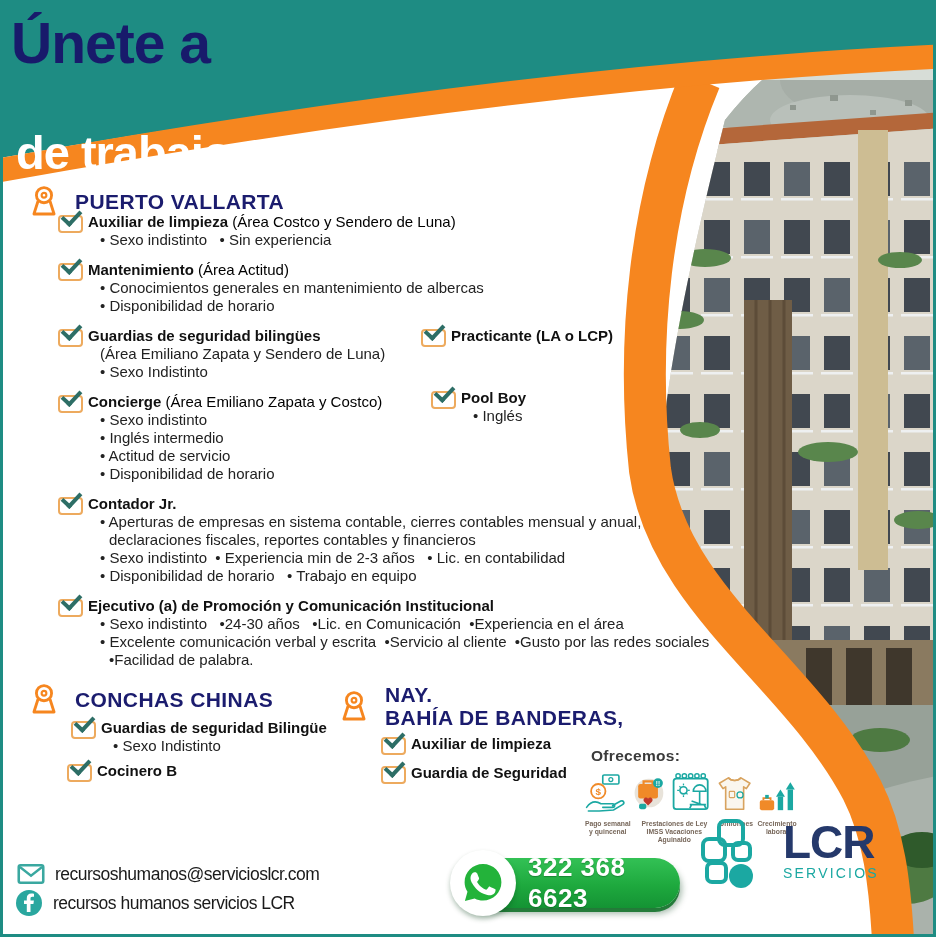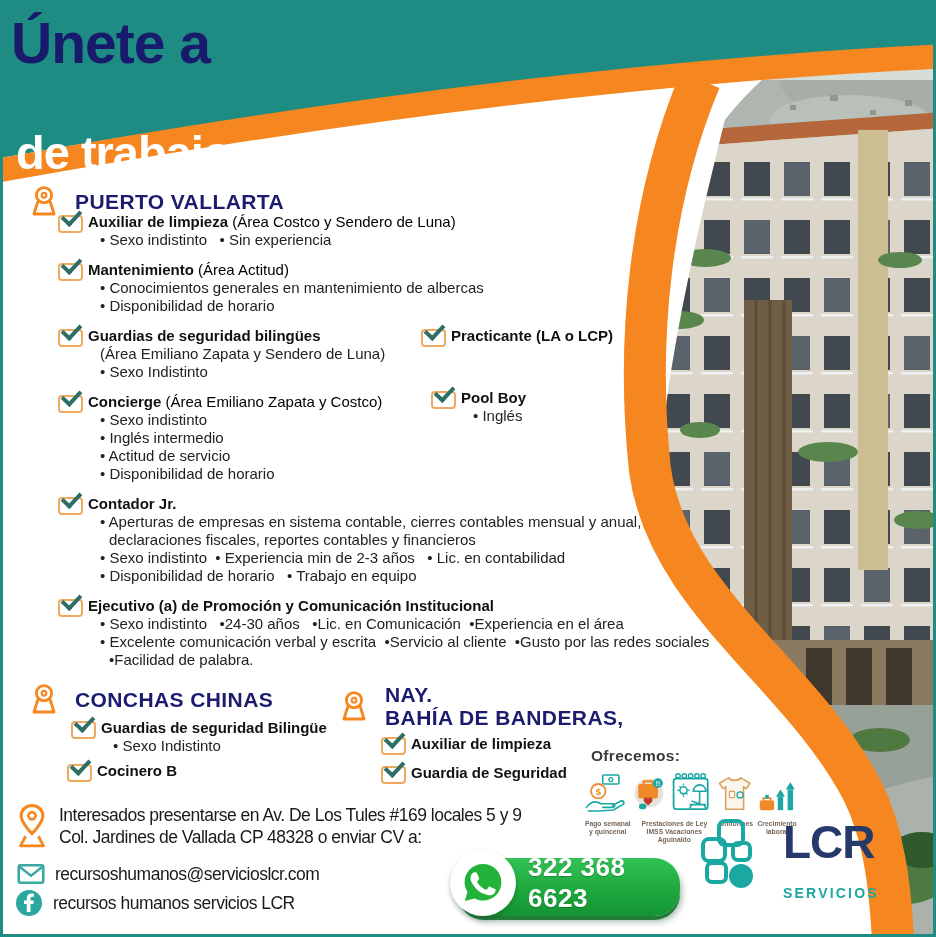--- a/index.html
+++ b/index.html
@@ -33,35 +33,35 @@
   .jt{font-weight:700;}
   .js{font-weight:400;color:#000000;}
   .job-line{font-size:15px;line-height:18px;color:#222;margin-left:12px;
        padding-left:9px;text-indent:-9px;white-space:pre-wrap;}
 
   
   .contact-row{position:absolute;z-index:3;display:flex;align-items:center;gap:10px;}
   .contact-text{font-size:17.5px;letter-spacing:-.5px;color:#1a1a1a;line-height:22px;}
 
   
-  .wa-pill{position:absolute;z-index:4;left:455px;top:855px;width:222px;height:58px;
+  .wa-pill{position:absolute;z-index:4;left:455px;top:855px;width:222px;height:50px;
      border-radius:26px;background:linear-gradient(180deg,#33c155 0%,#1ea93e 55%,#149334 100%);
      box-shadow:0 4px 0 rgba(10,110,35,.85),2px 6px 6px rgba(0,60,20,.35);cursor:pointer;}
   .wa-circle{position:absolute;left:-8px;top:-8px;width:66px;height:66px;border-radius:50%;
      background:#fff;display:flex;align-items:center;justify-content:center;
      box-shadow:0 3px 5px rgba(0,60,20,.3);}
   .wa-number{position:absolute;left:70px;top:0;width:148px;height:50px;display:flex;
      align-items:center;justify-content:center;color:#fff;font-size:26px;font-weight:800;
      letter-spacing:.5px;text-shadow:0 1px 1px rgba(0,70,20,.4);}
 
   
   .lcr{position:absolute;z-index:3;left:696px;top:816px;display:flex;gap:24px;}
   .lcr-text{display:flex;flex-direction:column;align-items:flex-start;}
   .lcr-name{font-size:46px;font-weight:800;color:#25396b;line-height:46px;letter-spacing:-1px;}
-  .lcr-sub{font-size:14px;font-weight:700;color:#1ba8a2;letter-spacing:2.2px;margin-top:20px;}
+  .lcr-sub{font-size:14px;font-weight:400;color:#1ba8a2;letter-spacing:2.2px;margin-top:0;}
 
   
   .ofr{position:absolute;z-index:3;left:570px;top:744px;width:215px;margin-left:10px;}
   .ofr-title{font-size:15.5px;font-weight:800;color:#3b3b3b;margin-left:8px;letter-spacing:.3px;}
   .ofr-icons{display:flex;align-items:flex-end;gap:3px;margin-top:4px;}
   .ofr-labels{display:flex;margin-top:3px;}
   .ofr-label{font-size:6.8px;line-height:8px;font-weight:700;color:#77675a;text-align:center;}
 </style>
 </head>
 <body>
@@ -476,31 +476,20 @@
         <div>Uniformes</div>
           <div></div>
       </div>
       <div class="ofr-label" style="width:44px;">
         <div>Crecimiento</div>
           <div>laboral</div>
       </div>
     </div>
   </div>
 
-  <div class="contact-row" style="left:12px;top:800px;">
-    <svg width="34" height="46" viewBox="0 0 26 36">
-      <path d="M13 2 C8 2 4.5 5.6 4.5 10 C4.5 15.6 13 24 13 24 C13 24 21.5 15.6 21.5 10 C21.5 5.6 18 2 13 2 Z" fill="none" stroke="#f6861f" stroke-width="2.4"></path>
-      <circle cx="13" cy="10" r="2.8" fill="none" stroke="#f6861f" stroke-width="2"></circle>
-      <path d="M8 26 L4 33.5 L22 33.5 L18 26" fill="none" stroke="#f6861f" stroke-width="2.2" stroke-linejoin="round"></path>
-    </svg>
-    <div>
-      <div class="contact-text">Interesados presentarse en Av. De Los Tules #169 locales 5 y 9</div>
-      <div class="contact-text">Col. Jardines de Vallada CP 48328 o enviar CV a:</div>
-    </div>
-  </div>
   <div class="contact-row" style="left:14px;top:860px;">
     <svg width="28" height="22" viewBox="0 0 24 18">
       <rect x="1.5" y="1.5" width="21" height="15" rx="1.5" fill="none" stroke="#3aa8a0" stroke-width="2.2"></rect>
       <path d="M2.5 3 L12 10.5 L21.5 3" fill="none" stroke="#3aa8a0" stroke-width="2"></path>
     </svg>
     <div class="contact-text">recursoshumanos@servicioslcr.com</div>
   </div>
   <div class="contact-row" style="left:12px;top:886px;justify-content:flex-end;">
     <svg width="28" height="28" viewBox="0 0 28 28">
       <circle cx="14" cy="14" r="13" fill="#2aa79f"></circle>

